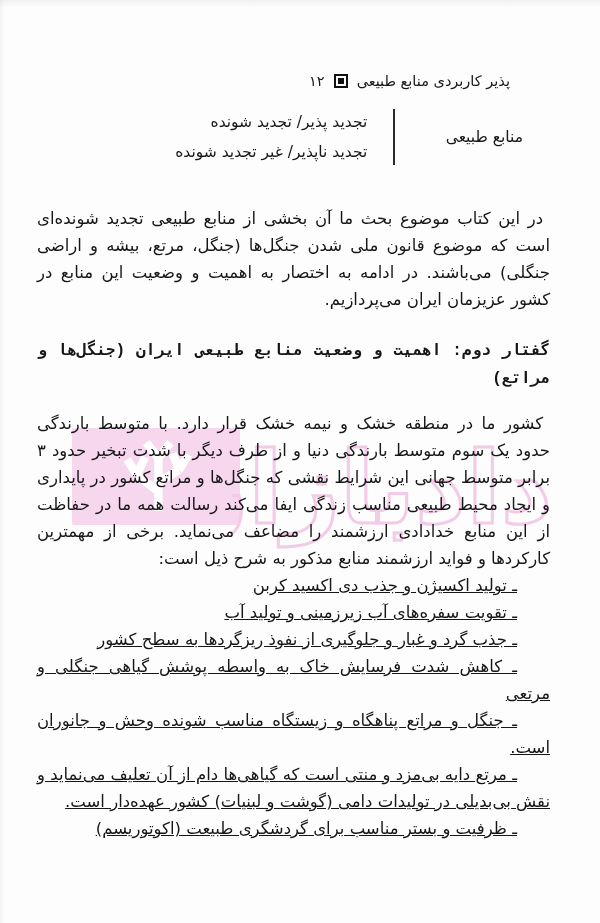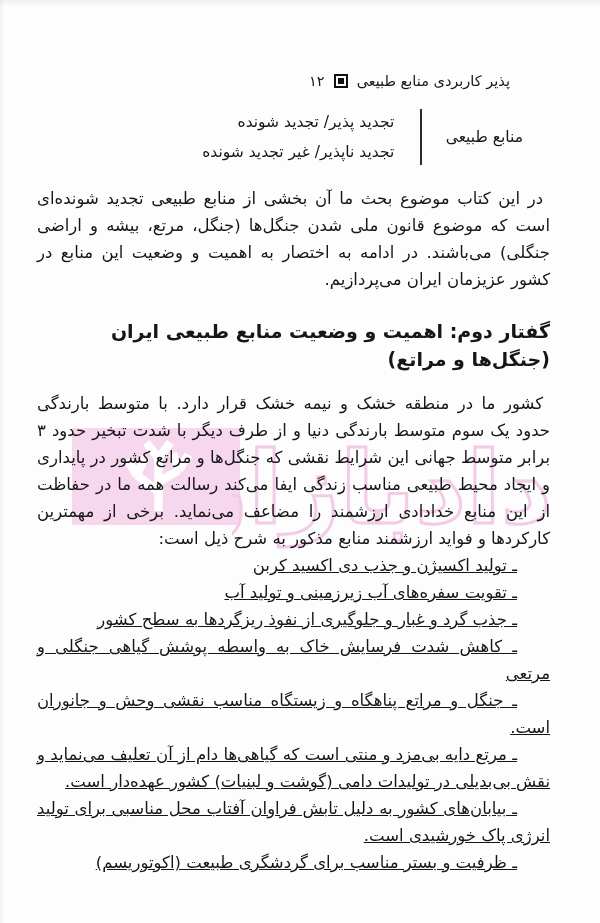--- a/index.html
+++ b/index.html
@@ -54,30 +54,30 @@
   .sq-icon{
     display:inline-block;width:6px;height:6px;
     background:#111;border:2.5px solid #111;padding:2px;
     background-clip:content-box;flex:0 0 auto;
   }
   .diagram{
     margin:17px 27px 0 0;
     display:flex;align-items:center;width:fit-content;
     font-size:15.5px;line-height:25px;text-align:right;
   }
-  .diagram-root{padding-left:24px;white-space:nowrap;}
+  .diagram-root{padding-left:24px;white-space:nowrap;margin-left:27px;}
   .diagram-line{width:1.5px;min-height:56px;background:#2a2a2a;align-self:stretch;}
   .diagram-branches{padding-right:26px;display:flex;flex-direction:column;gap:5px;white-space:nowrap;}
 
   .para{margin:0;text-indent:7px;}
-  .para-intro{margin-top:20px;}
+  .para-intro{margin-top:40px;}
   .heading{
     margin:24px 0 17px 0;
-    font-size:19px;font-weight:800;line-height:28px;
-    text-align:right;text-indent:0;letter-spacing:-0.2px;
+    font-size:16px;font-weight:800;line-height:28px;
+    text-indent:0;letter-spacing:-0.2px;font-family:Liberation Mono, monospace;
   }
   .item{margin:0;text-indent:33px;text-decoration:underline;}
 </style>
 </head>
 <body>
 
 <div class="page">
 
   <div class="watermark">
     <div class="wm-square">
@@ -120,19 +120,18 @@
     <p class="para para-intro">در این کتاب موضوع بحث ما آن بخشی از منابع طبیعی تجدید شونده‌ای است که موضوع قانون ملی شدن جنگل‌ها (جنگل، مرتع، بیشه و اراضی جنگلی) می‌باشند. در ادامه به اختصار به اهمیت و وضعیت این منابع در کشور عزیزمان ایران می‌پردازیم.</p>
 
     <h2 class="heading">گفتار دوم: اهمیت و وضعیت منابع طبیعی ایران (جنگل‌ها و مراتع)</h2>
 
     <p class="para">کشور ما در منطقه خشک و نیمه خشک قرار دارد. با متوسط بارندگی حدود یک سوم متوسط بارندگی دنیا و از طرف دیگر با شدت تبخیر حدود ۳ برابر متوسط جهانی این شرایط نقشی که جنگل‌ها و مراتع کشور در پایداری و ایجاد محیط طبیعی مناسب زندگی ایفا می‌کند رسالت همه ما در حفاظت از این منابع خدادادی ارزشمند را مضاعف می‌نماید. برخی از مهمترین کارکردها و فواید ارزشمند منابع مذکور به شرح ذیل است:</p>
 
     <p class="item">ـ تولید اکسیژن و جذب دی اکسید کربن</p>
     <p class="item">ـ تقویت سفره‌های آب زیرزمینی و تولید آب</p>
     <p class="item">ـ جذب گرد و غبار و جلوگیری از نفوذ ریزگردها به سطح کشور</p>
     <p class="item">ـ کاهش شدت فرسایش خاک به واسطه پوشش گیاهی جنگلی و مرتعی</p>
-    <p class="item">ـ جنگل و مراتع پناهگاه و زیستگاه مناسب نقشی وحش و جانوران است.</p>
+    <p class="item">ـ جنگل و مراتع پناهگاه و زیستگاه مناسب شونده وحش و جانوران است.</p>
     <p class="item">ـ مرتع دایه بی‌مزد و منتی است که گیاهی‌ها دام از آن تعلیف می‌نماید و نقش بی‌بدیلی در تولیدات دامی (گوشت و لبنیات) کشور عهده‌دار است.</p>
-    <p class="item">ـ بیابان‌های کشور به دلیل تابش فراوان آفتاب محل مناسبی برای تولید انرژی پاک خورشیدی است.</p>
     <p class="item">ـ ظرفیت و بستر مناسب برای گردشگری طبیعت (اکوتوریسم)</p>
 
   </div>
 </div>
 
 </body></html>

